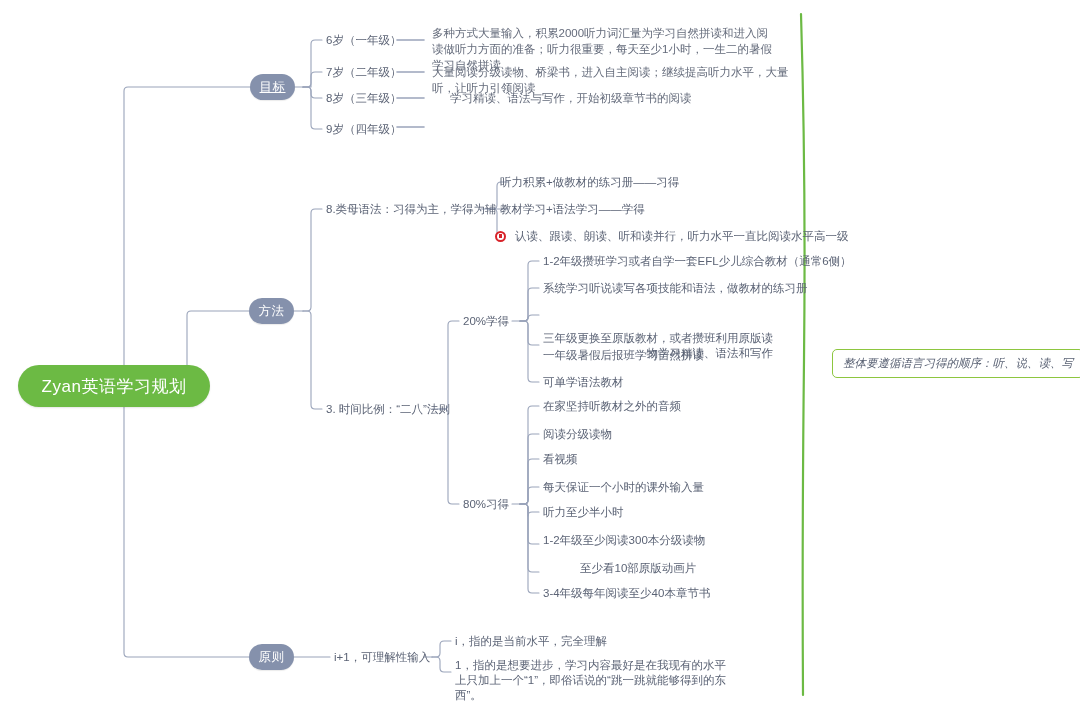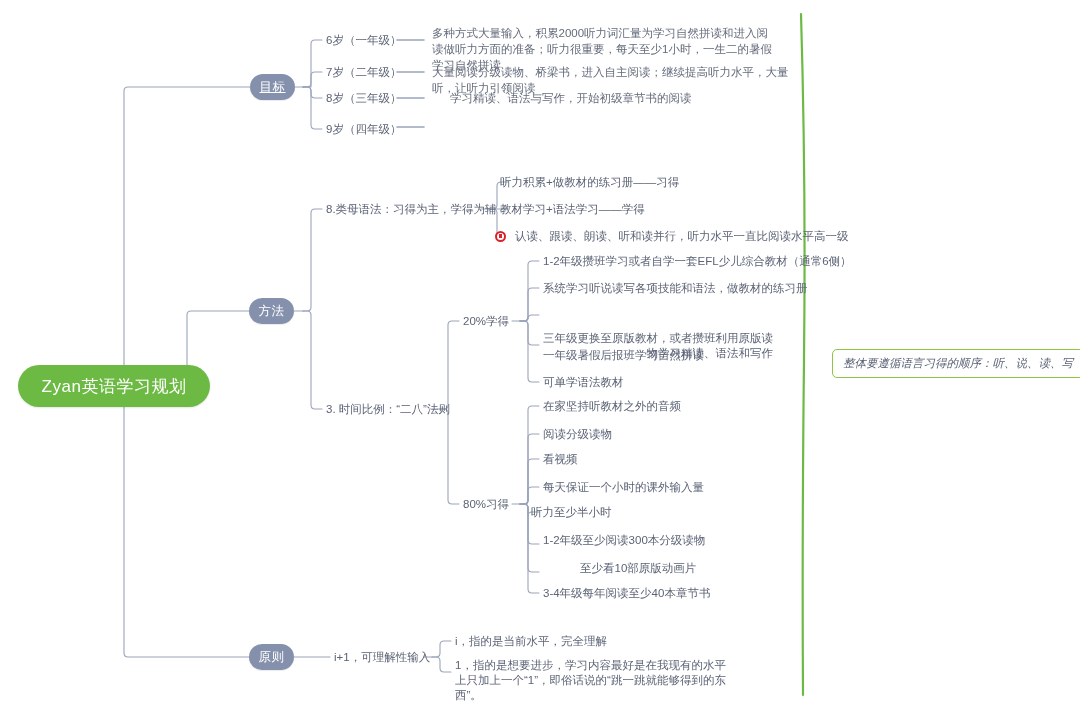--- a/index.html
+++ b/index.html
@@ -201,21 +201,21 @@
   <div class="tnode" style="left:543px; top:308px;margin-top:40px;">一年级暑假后报班学习自然拼读</div>
   <div class="tnode wrap" style="left:543px; top:331px; width:230px;text-align:right;">三年级更换至原版教材，或者攒班利用原版读物学习精读、语法和写作</div>
   <div class="tnode" style="left:543px; top:375px;">可单学语法教材</div>
 
   <div class="tnode" style="left:463px; top:497px;">80%习得</div>
 
   <div class="tnode" style="left:543px; top:399px;font-family:Liberation Mono, monospace;">在家坚持听教材之外的音频</div>
   <div class="tnode" style="left:543px; top:427px;">阅读分级读物</div>
   <div class="tnode" style="left:543px; top:452px;">看视频</div>
   <div class="tnode" style="left:543px; top:480px;">每天保证一个小时的课外输入量</div>
-  <div class="tnode" style="left:531px; top:505px;">听力至少半小时</div>
+  <div class="tnode" style="left:543px; top:505px;">听力至少半小时</div>
   <div class="tnode" style="left:543px; top:533px;">1-2年级至少阅读300本分级读物</div>
   <div class="tnode" style="left:543px; top:561px;margin-left:37px;">至少看10部原版动画片</div>
   <div class="tnode" style="left:543px; top:586px;">3-4年级每年阅读至少40本章节书</div>
 
   <div class="tnode" style="left:334px; top:650px;">i+1，可理解性输入</div>
 
   <div class="tnode" style="left:455px; top:634px;">i，指的是当前水平，完全理解</div>
   <div class="tnode wrap" style="left:455px; top:658px; width:280px;">1，指的是想要进步，学习内容最好是在我现有的水平上只加上一个“1”，即俗话说的“跳一跳就能够得到的东西”。</div>
 
   <div class="note-box" style="left:832px; top:349px;">

